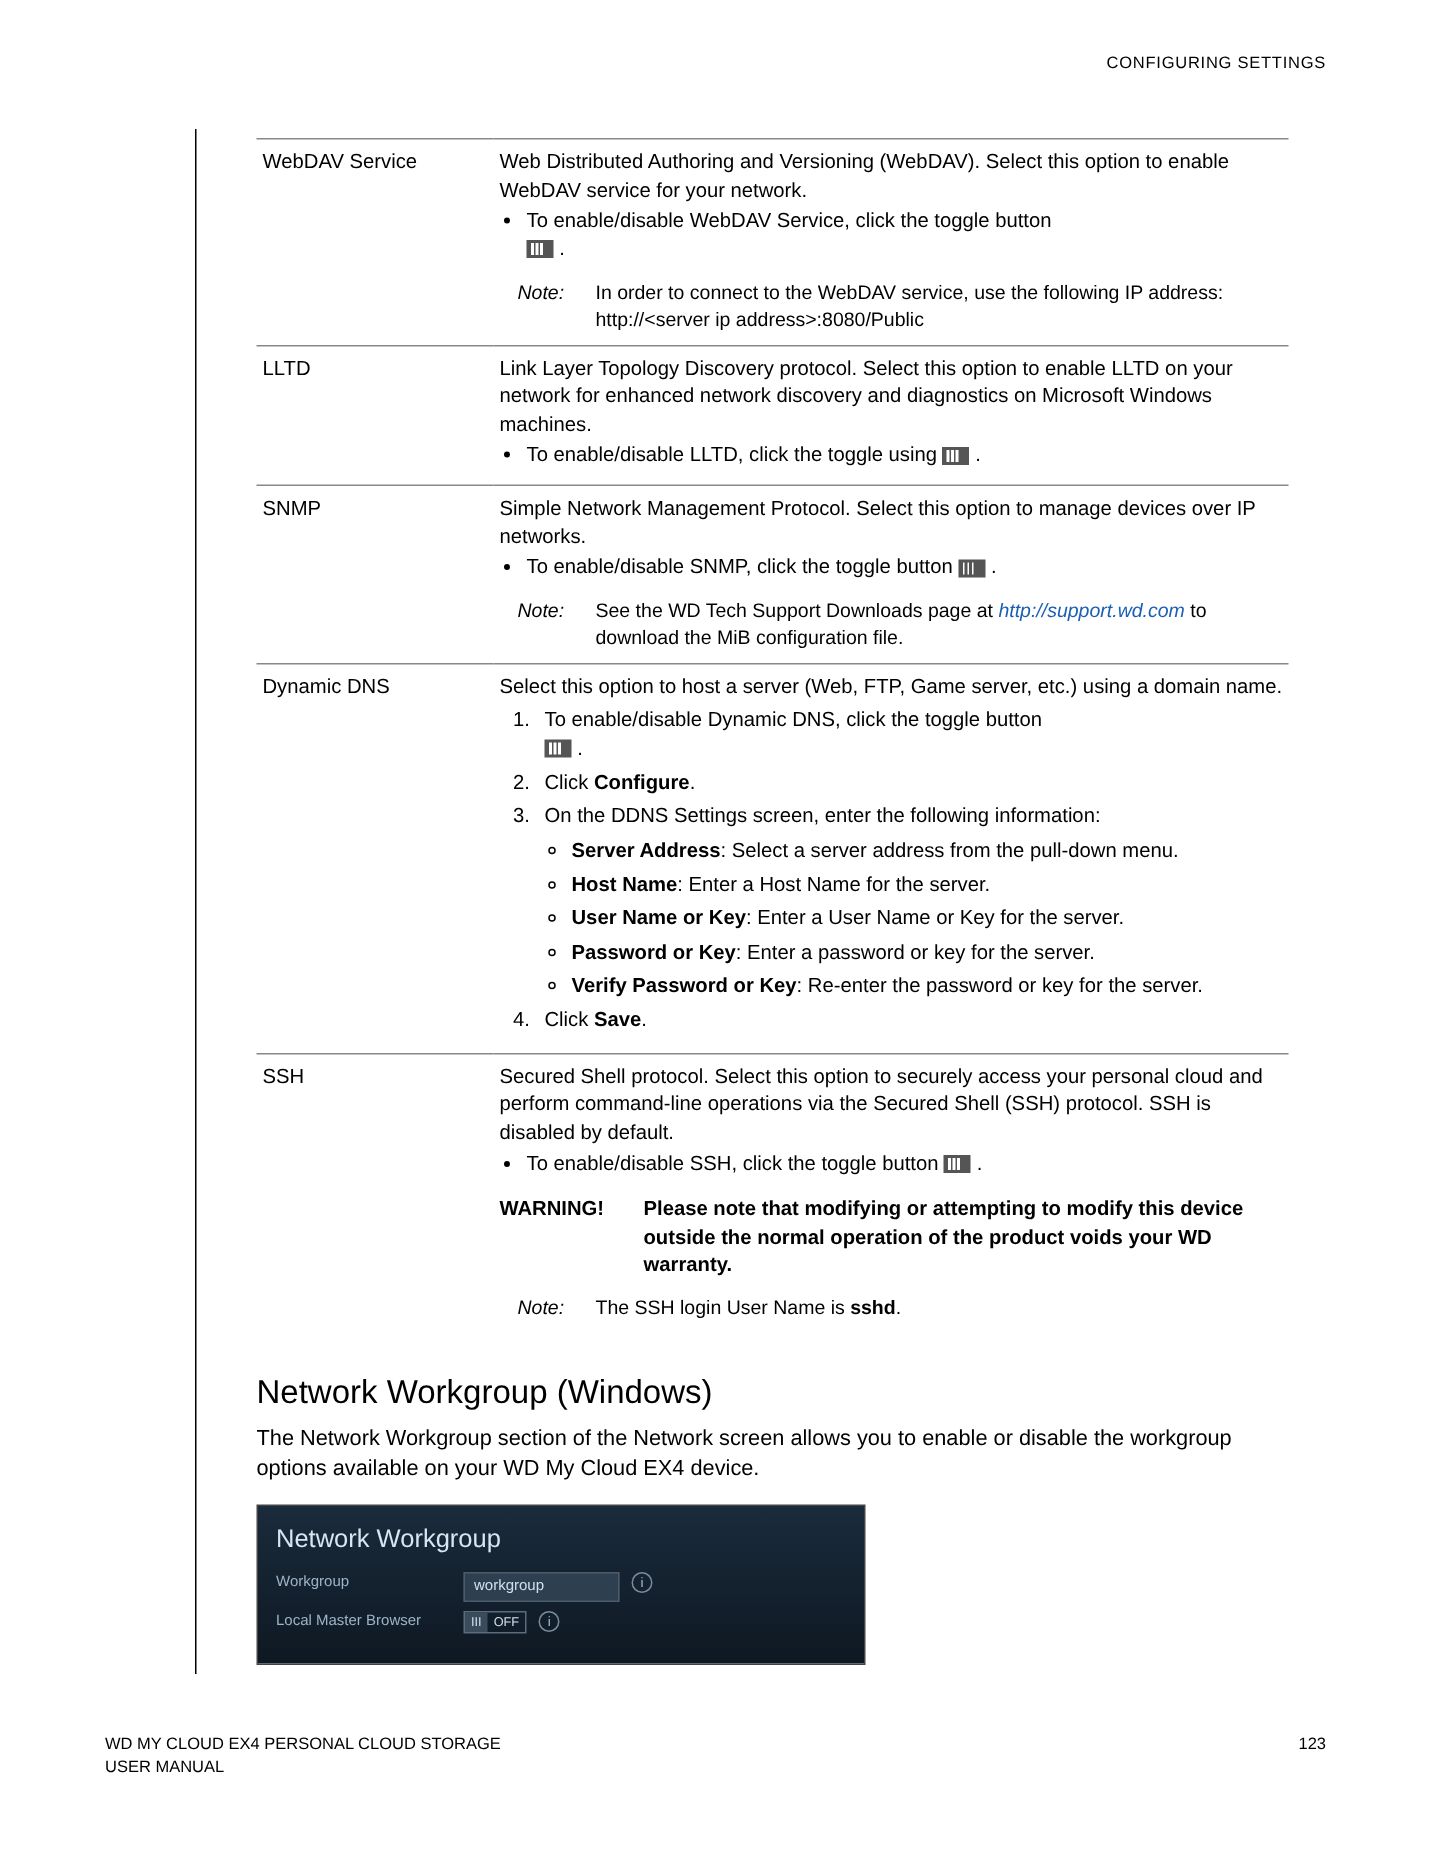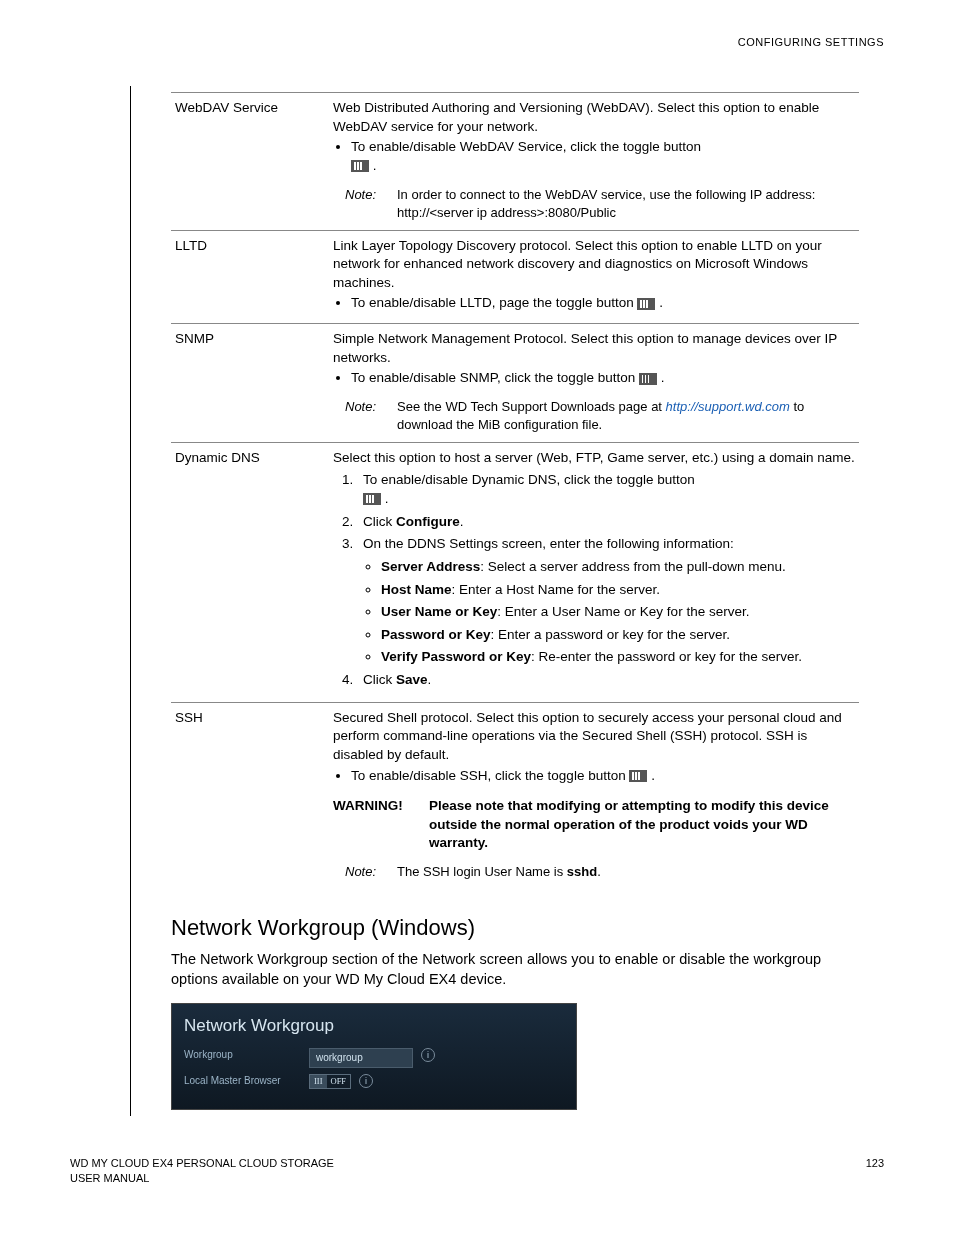--- a/index.html
+++ b/index.html
@@ -148,21 +148,20 @@
     color: #cfe0ec;
     padding: 2px 6px;
     width: 90px;
     font-size: 10px;
   }
   .ui-toggle {
     display: inline-flex;
     border: 1px solid #5a6c7c;
     font-size: 8.5px;
     color: #cfe0ec;
-    font-family: Liberation Serif, serif;
   }
   .ui-toggle span {
     padding: 1px 4px;
     display: inline-block;
   }
   .ui-toggle .on {
     background: #3a4c5c;
   }
   .ui-info {
     display: inline-block;
@@ -222,21 +221,21 @@
         </div>
       </td>
     </tr>
 
     <tr class="row-sep">
       <td class="label-col">LLTD</td>
       <td>
         <span>Link Layer Topology Discovery protocol. Select this option to enable LLTD on your network for enhanced network discovery and diagnostics on Microsoft Windows machines.</span>
         <ul class="bullets">
           <li>
-            <span>To enable/disable LLTD, page the toggle button </span>
+            <span>To enable/disable LLTD, click the toggle using </span>
             <span class="toggle-icon"></span> .
           </li>
         </ul>
       </td>
     </tr>
 
     <tr class="row-sep">
       <td class="label-col">SNMP</td>
       <td>
         <span>Simple Network Management Protocol. Select this option to manage devices over IP networks.</span>

